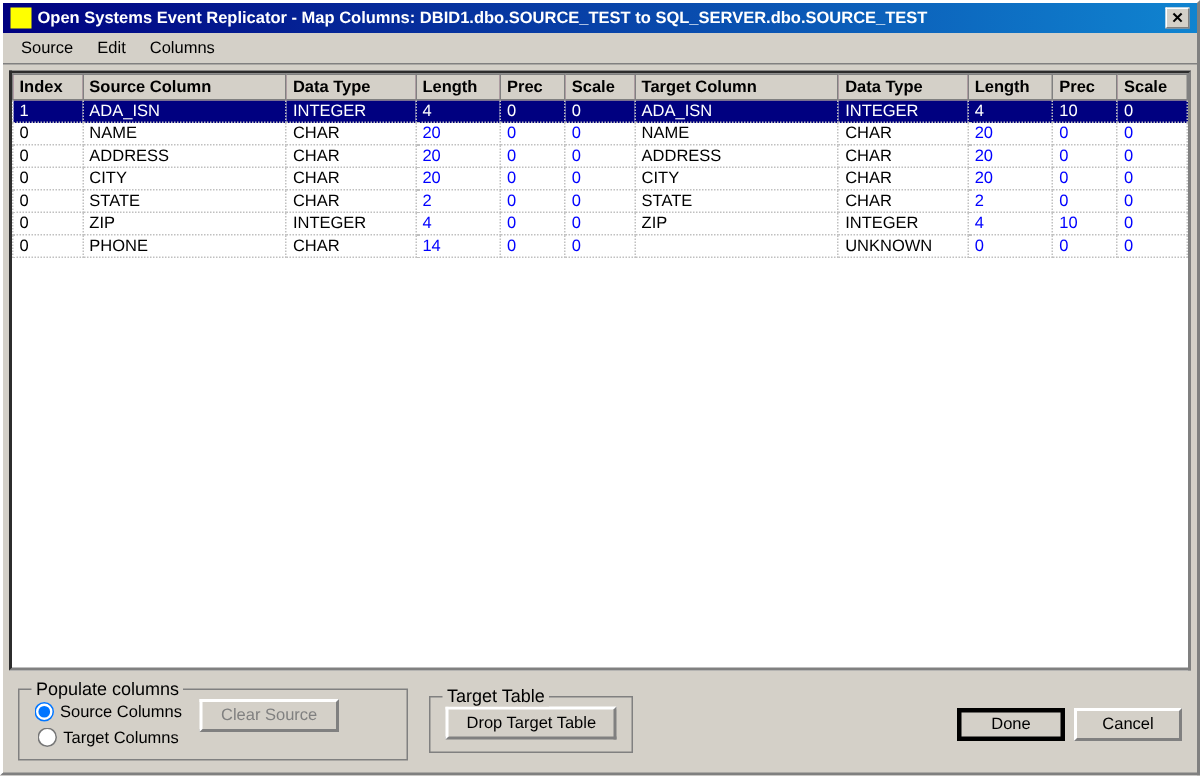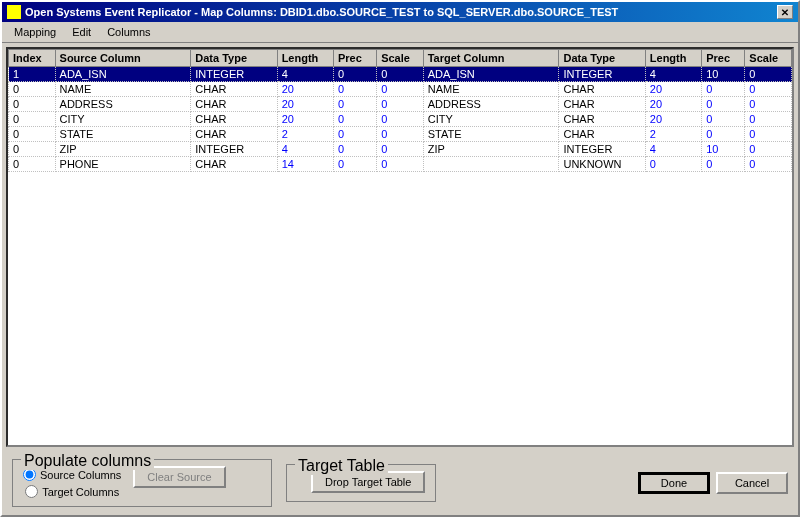--- a/index.html
+++ b/index.html
@@ -160,21 +160,21 @@
       position: relative;
       background: #d4d0c8;
     }
 
     .group-box-title {
       position: absolute;
       top: -8px;
       left: 8px;
       background: #d4d0c8;
       padding: 0 3px;
-      font-size: 16px;
+      font-size: 12px;
     }
 
     .populate-group {
       display: flex;
       gap: 12px;
       align-items: flex-start;
     }
 
     .radio-group {
       display: flex;
@@ -250,21 +250,21 @@
   <div class="title-bar">
     <div class="title-bar-left">
       <span class="title-icon"></span>
       <span>Open Systems Event Replicator - Map Columns:  DBID1.dbo.SOURCE_TEST to SQL_SERVER.dbo.SOURCE_TEST</span>
     </div>
     <div class="close-btn">✕</div>
   </div>
 
   <div class="menu-bar">
     <div class="menu-item">
-      <span>Mapping</span>
+      <span>Source</span>
     </div>
     <div class="menu-item">
       <span>Edit</span>
     </div>
     <div class="menu-item">
       <span>Columns</span>
     </div>
   </div>
 
   <div class="content">
@@ -398,21 +398,21 @@
           </div>
           <div class="btn-group-right">
             <button class="win-btn disabled" disabled="">Clear Source</button>
           </div>
         </div>
       </div>
 
       <div class="group-box" style="margin-left:14px;">
         <span class="group-box-title">Target Table</span>
         <div class="target-table-group">
-          <button class="win-btn" style="min-width:110px;margin-left:14px;">Drop Target Table</button>
+          <button class="win-btn" style="min-width:110px;">Drop Target Table</button>
         </div>
       </div>
 
       <div class="done-cancel-group" style="margin-left:auto;">
         <button class="win-btn default-btn" style="min-width:72px;">Done</button>
         <button class="win-btn" style="min-width:72px;">Cancel</button>
       </div>
     </div>
   </div>
 </div>

